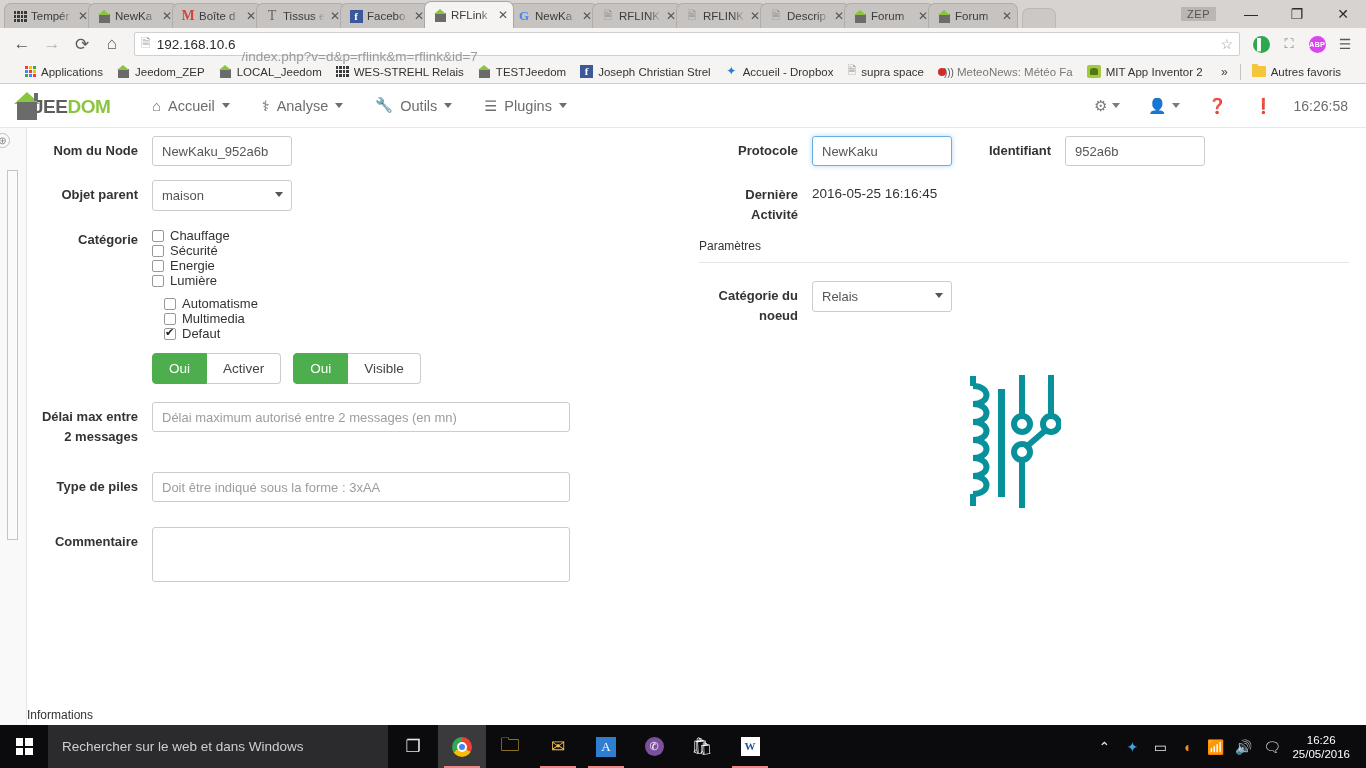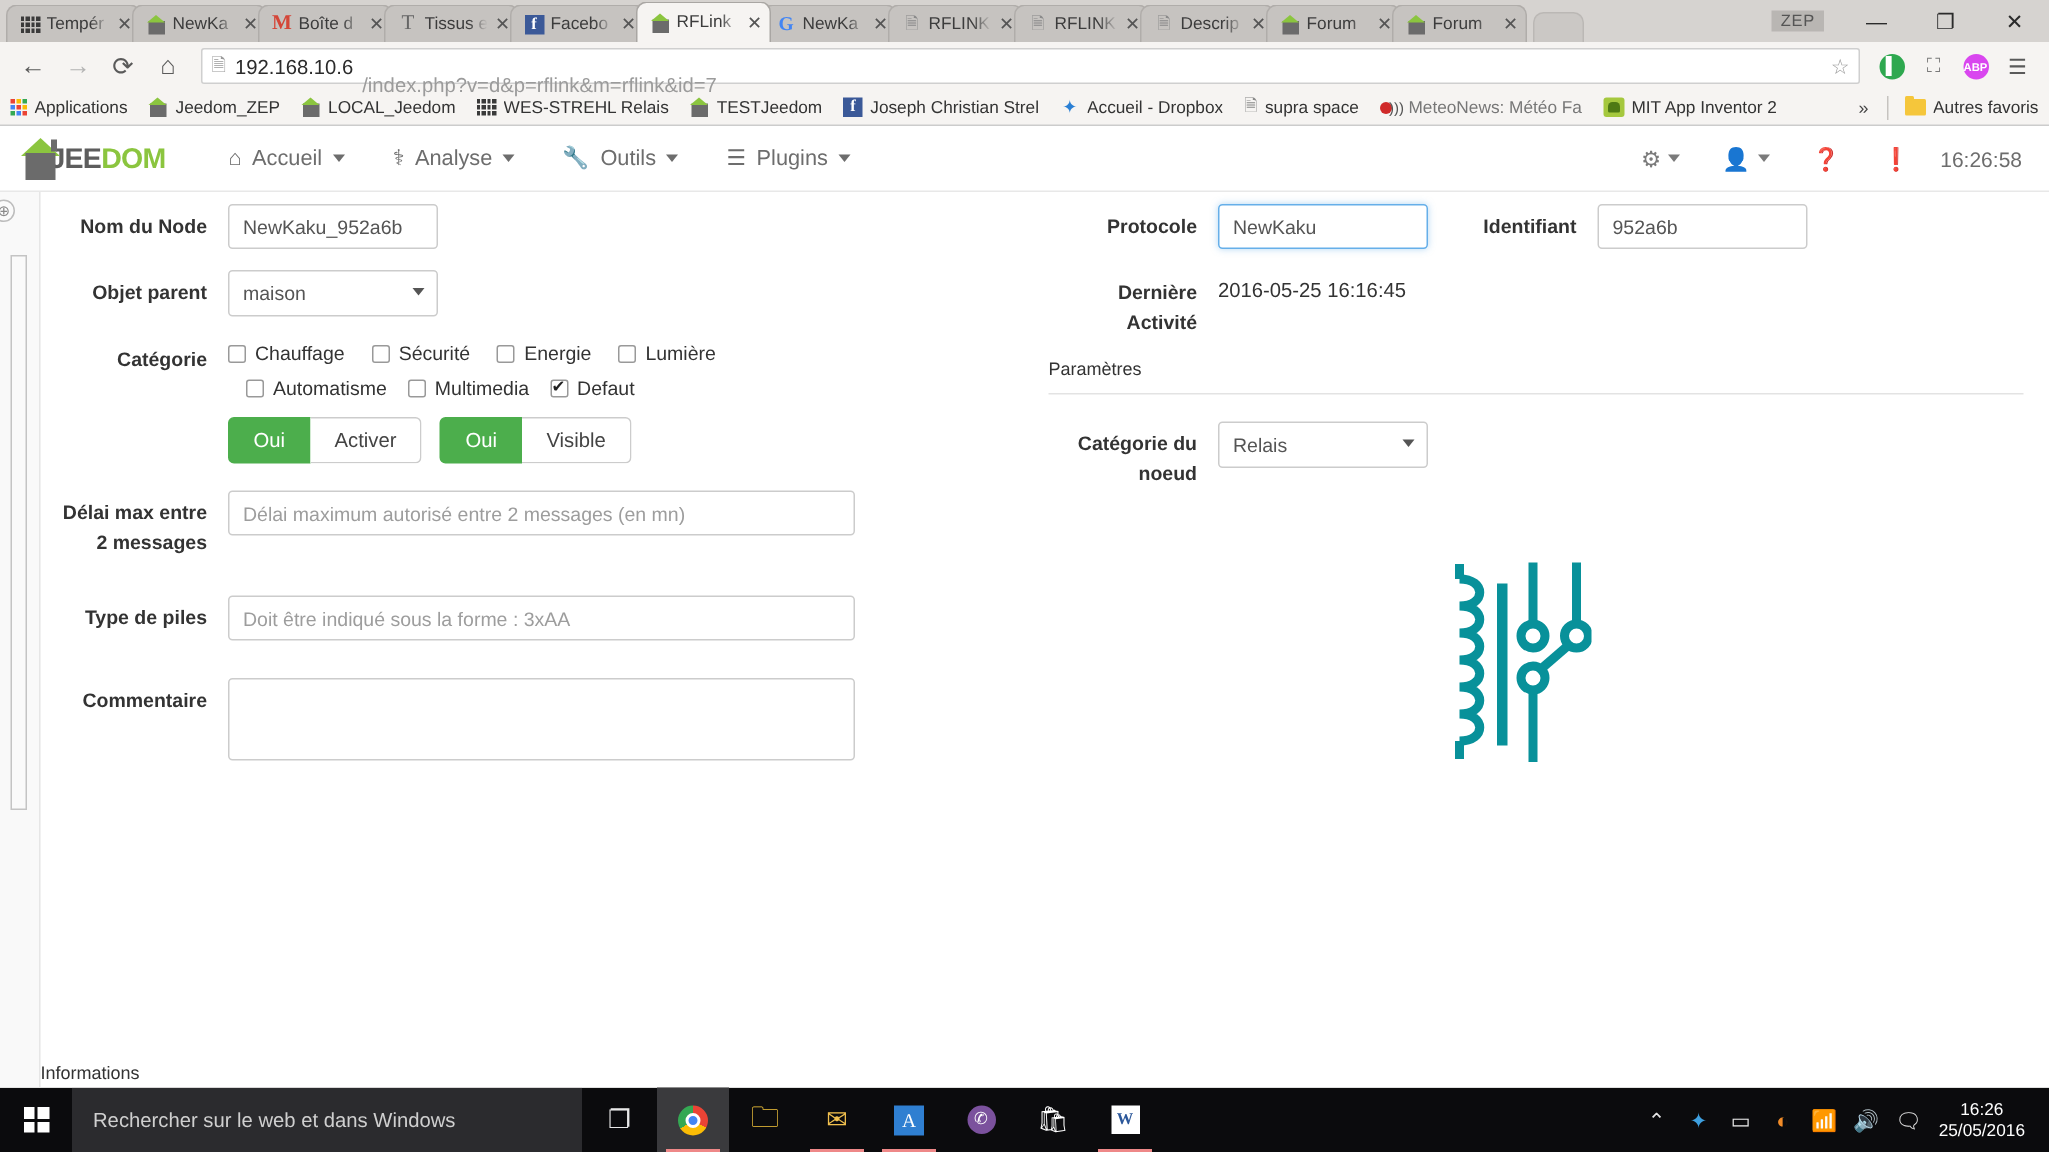--- a/index.html
+++ b/index.html
@@ -50,21 +50,21 @@
   .url-host { color: #2b2b2b; }
   .url-rest { color: #9b9b9b; margin-top: 24px; }
   .star { color: #9a9a9a; font-size: 14px; margin-left: auto; }
   .tb-ext { width: 26px; height: 26px; display:flex; align-items:center; justify-content:center; }
   .ext-push { width:17px;height:17px;border-radius:50%;background:#2ea84f;color:#fff;font-size:11px;display:flex;align-items:center;justify-content:center;font-weight:bold;}
   .ext-cast { color: #7a7a7a; font-size: 13px; }
   .ext-abp { width:17px;height:17px;border-radius:50%;background:#d946ef;color:#fff;font-size:7.5px;display:flex;align-items:center;justify-content:center;font-weight:bold;}
   .ext-menu { color:#5a5a5a; font-size: 14px; line-height: 1; }
 
   
-  .bookmarks { height: 24px; background: #f6f4f2; display:flex; align-items:center; padding: 0 0; font-size: 11.5px; color:#333; gap:0; border-bottom:1px solid #ccc;}
+  .bookmarks { height: 24px; background: #f6f4f2; display:flex; align-items:center; padding: 0 18px; font-size: 11.5px; color:#333; gap:0; border-bottom:1px solid #ccc;}
   .bm { display:flex; align-items:center; gap:5px; padding: 2px 7px; white-space: nowrap; }
   .bm .bmlabel { overflow:hidden; }
   .bm-sep { margin-left:auto; display:flex; align-items:center; gap:4px; }
   .chev { padding: 2px 8px; color:#444; font-size: 12px;}
   .vdiv { width:1px; height:16px; background:#c6c3c0; }
   .ico-apps { display:grid; grid-template-columns:repeat(3,3px); grid-template-rows:repeat(3,3px); gap:1px; }
   .ico-apps i { display:block; width:3px; height:3px; }
   .jd { width:13px; height:13px; position:relative; }
   .jd:before { content:""; position:absolute; left:1px; top:4px; width:11px; height:9px; background:#6b6b6b;}
   .jd:after { content:""; position:absolute; left:0px; top:0px; width:0;height:0;border-left:6.5px solid transparent;border-right:6.5px solid transparent;border-bottom:5px solid #8bc53f;}
@@ -129,21 +129,21 @@
     height: 30px; outline: none;
   }
   input.f::placeholder, textarea.f::placeholder { color: #9d9d9d; }
   .w140 { width: 140px; }
   .w418 { width: 418px; }
   select.f { height: 31px; -webkit-appearance: none; appearance:none; padding-right:24px; background-image: none; }
   .selwrap { position: relative; display:inline-block; }
   .selwrap .arr { position:absolute; right:9px; top:12px; border-left:4px solid transparent;border-right:4px solid transparent;border-top:5px solid #555; pointer-events:none;}
   textarea.f { width: 418px; height: 55px; resize: none; }
 
-  .cat-row { display:flex; flex-wrap: wrap; gap: 0 18px; padding-top: 3px; max-width: 340px;}
+  .cat-row { display:flex; flex-wrap: wrap; gap: 0 18px; padding-top: 3px; max-width: 340px; flex-direction: column;}
   .cat-row.second { justify-content:flex-start; padding-left: 12px; gap: 0 14px; }
   .chk { display:flex; align-items:center; gap:6px; font-size:13px; color:#333; }
   .cbx { width: 12px; height: 12px; border:1px solid #999; background:#fff; border-radius:2px; display:inline-block; position:relative;}
   .cbx.on:after { content:"✔"; position:absolute; left:0px; top:-3px; font-size:11px; color:#222; }
 
   .btn-group { display:flex; gap:0; margin-top: 2px;}
   .bg2 { margin-left: 12px; }
   .tgl { font-size:13.5px; padding: 7px 16px; border:1px solid #ccc; background:#fff; color:#444; }
   .tgl.on { background:#4cae4c; border-color:#4cae4c; color:#fff; }
   .tgl.l { border-radius: 4px 0 0 4px; }

